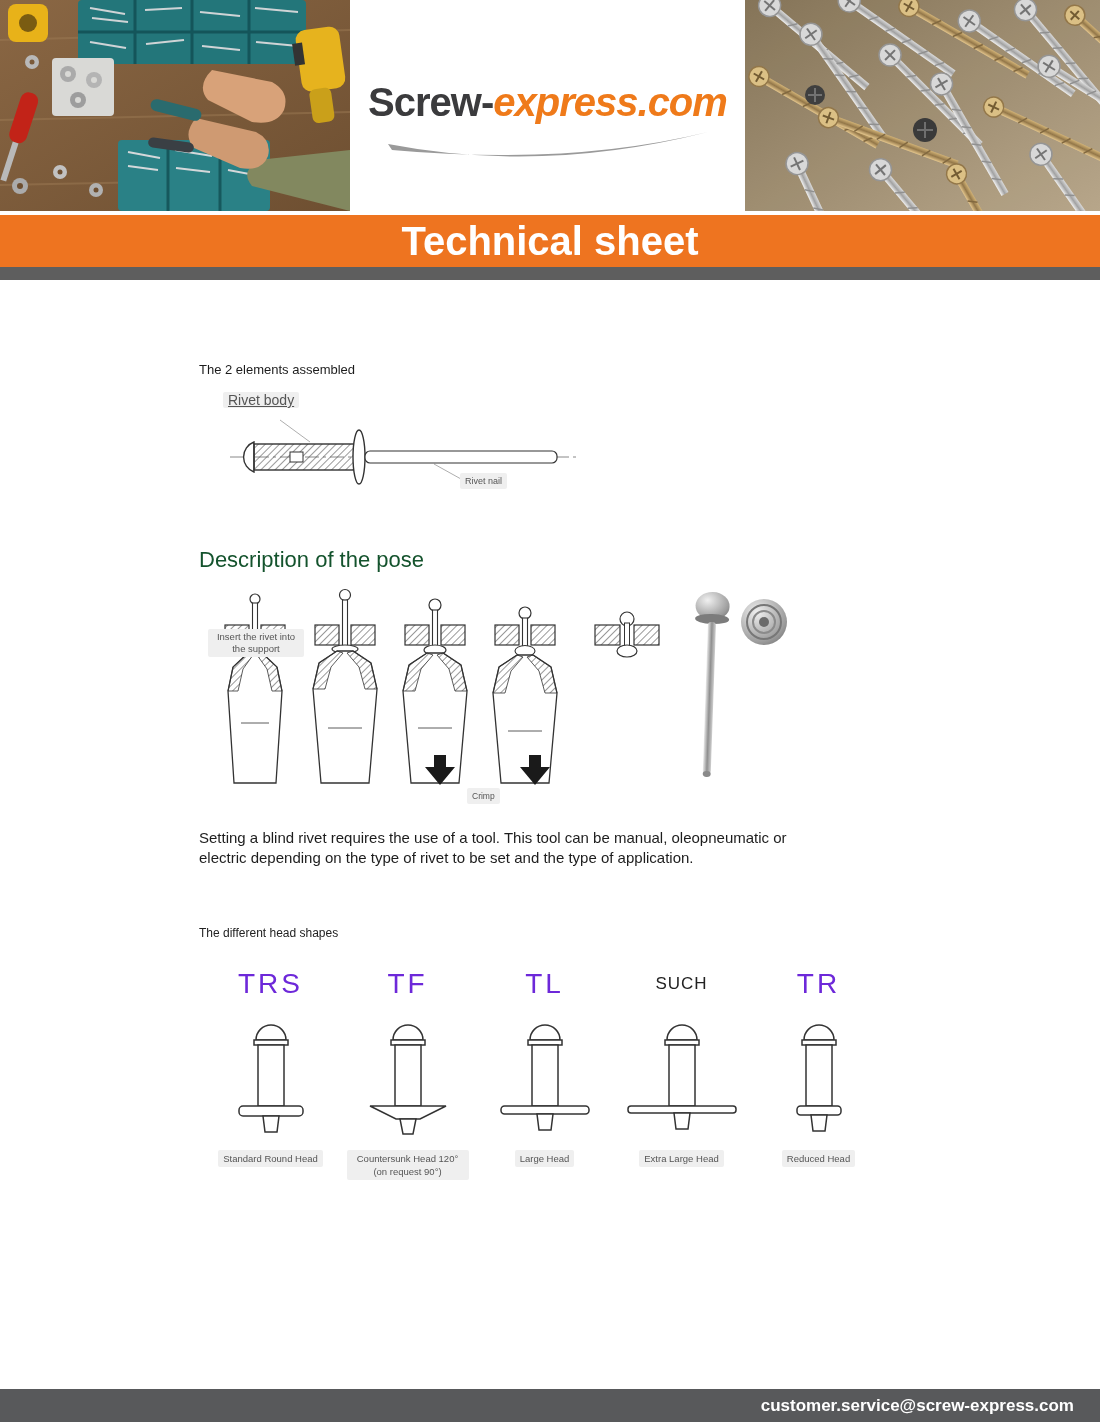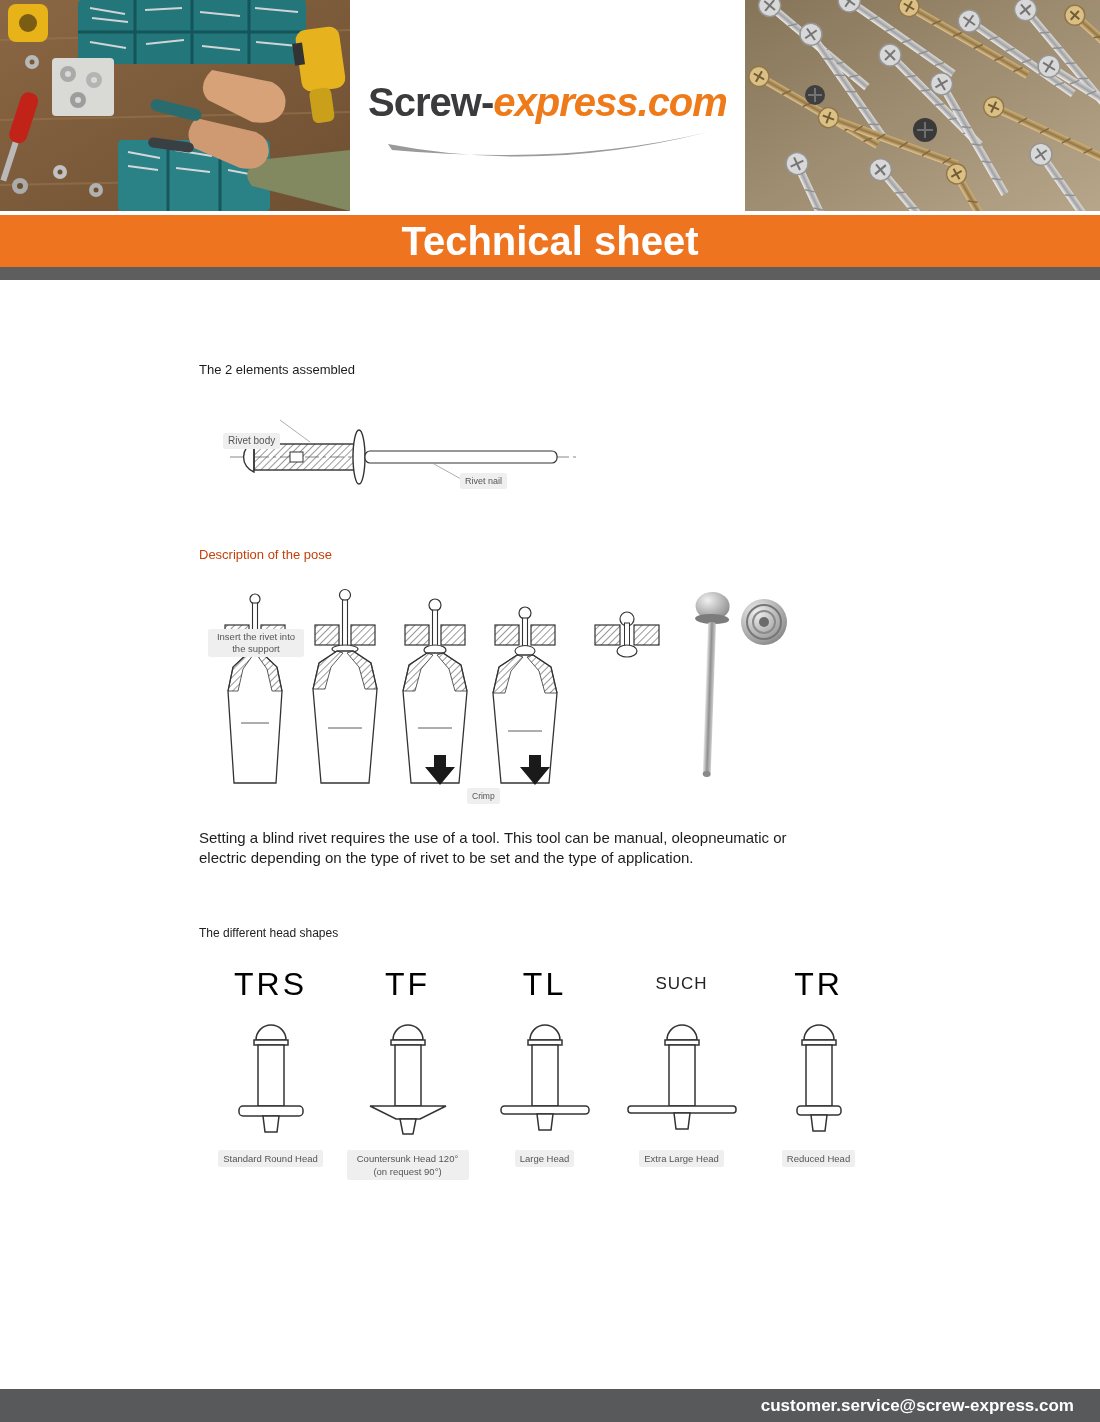--- a/index.html
+++ b/index.html
@@ -17,36 +17,36 @@
   .logo-orange { color:#ef7a1a; font-style:italic; }
   .swoosh { position:absolute; left:28px; top:128px; }
 
   
   .banner { position:absolute; top:215px; left:0; width:1100px; height:52px; background:#ee7420; color:#fff; text-align:center; font-size:40px; font-weight:800; line-height:52px; letter-spacing:0px; }
   .banner-strip { position:absolute; top:267px; left:0; width:1100px; height:13px; background:#5e5e5e; }
 
   
   .sec-label { position:absolute; font-size:13px; color:#1c1c1c; }
   .h-assembled { left:199px; top:362px; }
-  .h-pose { left:199px; top:547px; font-size:13px; color:#c2410c; }
+  .h-pose { left:199px; top:547px; font-size:22px; color:#14532d; }
   .h-heads { left:199px; top:926px; font-size:12px; color:#222; }
   .paragraph { position:absolute; left:199px; top:828px; width:618px; font-size:15px; line-height:19.5px; color:#1d1d1d; }
 
   .chip { background:#efefef; color:#555; font-size:9px; line-height:12px; padding:2px 5px; border-radius:2px; display:inline-block; text-align:center; }
-  .lbl-rivet-body { position:absolute; left:223px; top:433px; font-size:10px; }
+  .lbl-rivet-body { position:absolute; left:223px; top:392px; font-size:14px;text-decoration:underline; }
   .lbl-rivet-nail { position:absolute; left:460px; top:473px; font-size:9px; }
   .lbl-insert { position:absolute; left:208px; top:585px; width:96px; font-size:9.5px;margin-top:44px; }
   .lbl-crimp { position:absolute; left:467px; top:788px; font-size:8.5px; }
 
   .diagram { position:absolute; }
 
   
   .heads-row { position:absolute; left:202px; top:962px; width:690px; height:230px; }
   .head-col { position:absolute; top:0; width:137px; text-align:center; }
-  .head-code { font-size:32px; color:#000000; letter-spacing:3px; line-height:44px; height:44px; }
+  .head-code { font-size:28px; color:#6d28d9; letter-spacing:3px; line-height:44px; height:44px; }
   .head-code.small { font-size:17px; letter-spacing:1px; line-height:44px; color:#222; }
   .head-svg { display:block; margin:4px auto 0 auto; }
   .head-cap { display:inline-block; max-width:122px; margin-top:8px; font-size:9.5px; line-height:13px; }
 
   
   .footer { position:absolute; left:0; bottom:0; width:1100px; height:33px; background:#58595b; color:#fff; font-size:17px; font-weight:700; line-height:33px; text-align:right; padding-right:26px; }
 </style>
 </head>
 <body>
 

